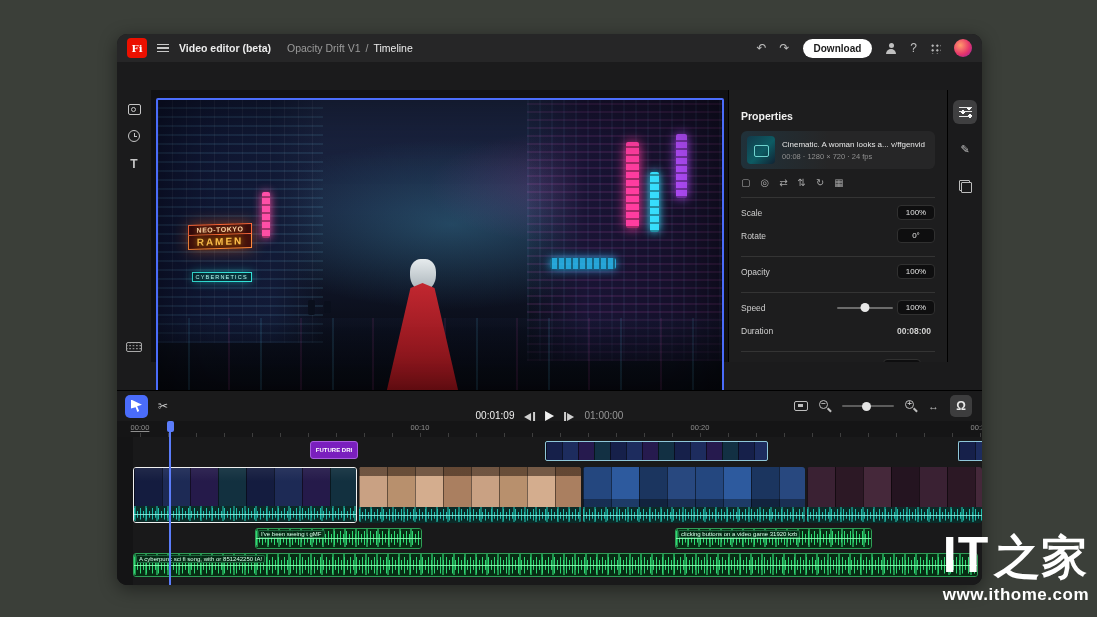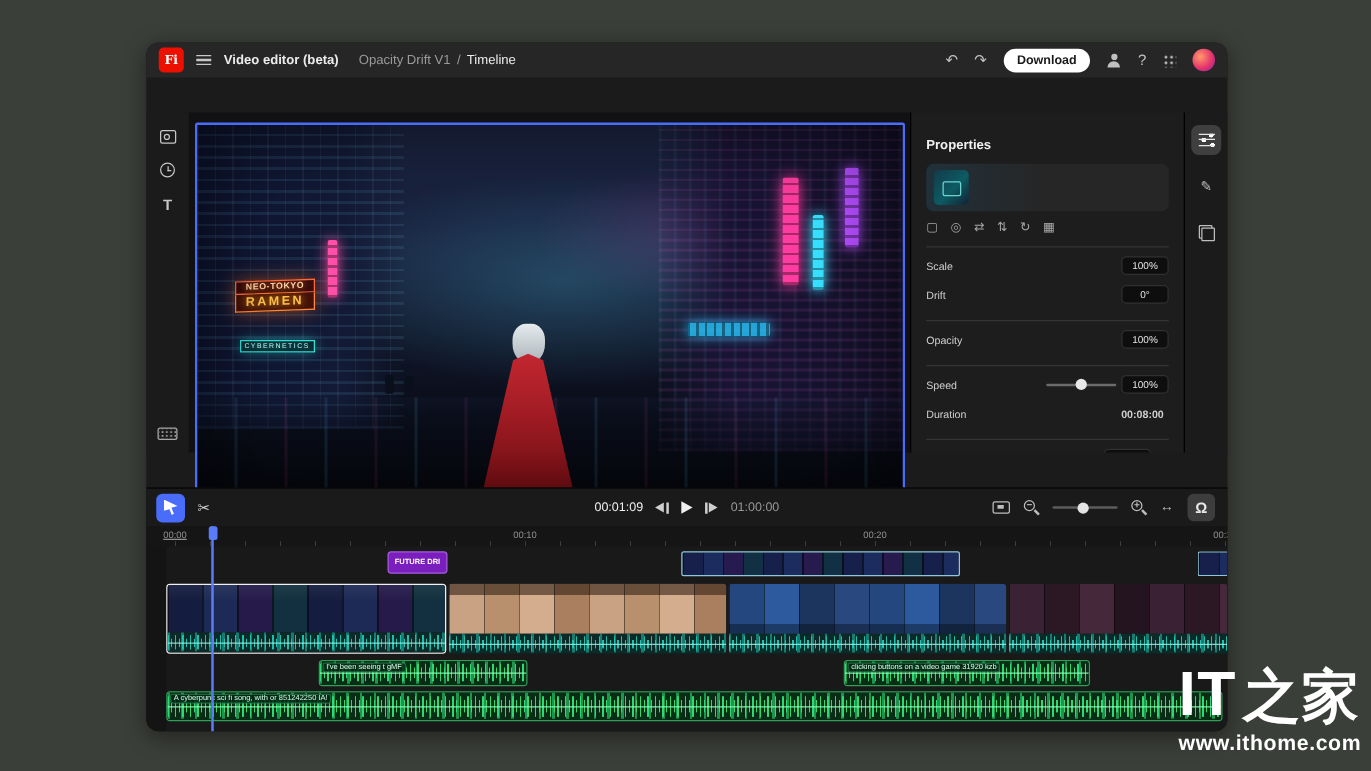--- a/index.html
+++ b/index.html
@@ -114,21 +114,21 @@
   .layers-ic::before { content:""; position:absolute; left:0; top:0; width:9px; height:9px; border:1.2px solid #bdbdbd; border-radius:1px; }
   .layers-ic::after { content:""; position:absolute; right:0; bottom:0; width:9px; height:9px; border:1.2px solid #bdbdbd; border-radius:1px; background:#1b1b1c; }
 
   
   .timeline { flex:0 0 195px; position:relative; background:#19191a; border-top:1px solid #000; }
   .tl-toolbar { height:30px; display:flex; align-items:center; padding:0 8px; position:relative; background:#1a1a1b; }
   .tool-btn { width:23px; height:23px; border-radius:5px; display:flex; align-items:center; justify-content:center; cursor:pointer; }
   .tool-btn.blue { background:#4a6cfa; }
   .cursor-ic { width:11px; height:13px; background:#fff; clip-path:polygon(0 0, 100% 40%, 56% 52%, 74% 88%, 58% 96%, 42% 60%, 0 70%); }
   .scissors { color:#c8c8c8; font-size:12px; margin-left:10px; cursor:pointer; }
-  .transport { position:absolute; left:50%; top:0; height:30px; transform:translateX(-50%); display:flex; align-items:center; gap:10px; }
+  .transport { position:absolute; left:50%; top:0; height:30px; transform:translateX(-50%); display:flex; align-items:flex-end; gap:10px; }
   .t-cur { font-size:10px; color:#f0f0f0; }
   .t-tot { font-size:10px; color:#979797; }
   .skip { display:flex; align-items:center; gap:1.5px; cursor:pointer; }
   .skip .bar { width:2px; height:9px; background:#cfcfcf; }
   .tri-l { width:0; height:0; border-top:4.5px solid transparent; border-bottom:4.5px solid transparent; border-right:7px solid #cfcfcf; }
   .tri-r { width:0; height:0; border-top:4.5px solid transparent; border-bottom:4.5px solid transparent; border-left:7px solid #cfcfcf; }
   .play-tri { width:0; height:0; border-top:5.5px solid transparent; border-bottom:5.5px solid transparent; border-left:9px solid #f0f0f0; cursor:pointer; }
   .tl-right { margin-left:auto; display:flex; align-items:center; gap:11px; padding-right:2px; }
   .monitor-ic { width:14px; height:10px; border:1.4px solid #bdbdbd; border-radius:2px; position:relative; cursor:pointer; }
   .monitor-ic::after { content:""; position:absolute; left:3px; top:2px; width:5px; height:3px; background:#bdbdbd; }
@@ -266,20 +266,24 @@
             </div>
           </div>
         </div>
       </div>
 
       <div class="panel">
         <div class="panel-title">Properties</div>
 
         <div class="clip-card">
           <div class="clip-thumb"></div>
+          <div class="clip-texts">
+            <div class="clip-name">Cinematic. A woman looks a... v/ffgenvid</div>
+            <div class="clip-meta">00:08 · 1280 × 720 · 24 fps</div>
+          </div>
         </div>
 
         <div class="picon-row">
           <span>▢</span>
           <span>◎</span>
           <span>⇄</span>
           <span>⇅</span>
           <span>↻</span>
           <span>▦</span>
         </div>
@@ -288,21 +292,21 @@
 
 
         <div class="prow">
           <span class="plabel">Scale</span>
           <span class="pctrl">
               <input class="pinput" readonly="" value="100%" style="">
             </span>
         </div>
 
         <div class="prow">
-          <span class="plabel">Drift</span>
+          <span class="plabel">Rotate</span>
           <span class="pctrl">
               <input class="pinput" readonly="" value="0°" style="">
             </span>
         </div>
 
         <div class="pdivider"></div>
 
         <div class="prow">
           <span class="plabel">Opacity</span>
           <span class="pctrl">

